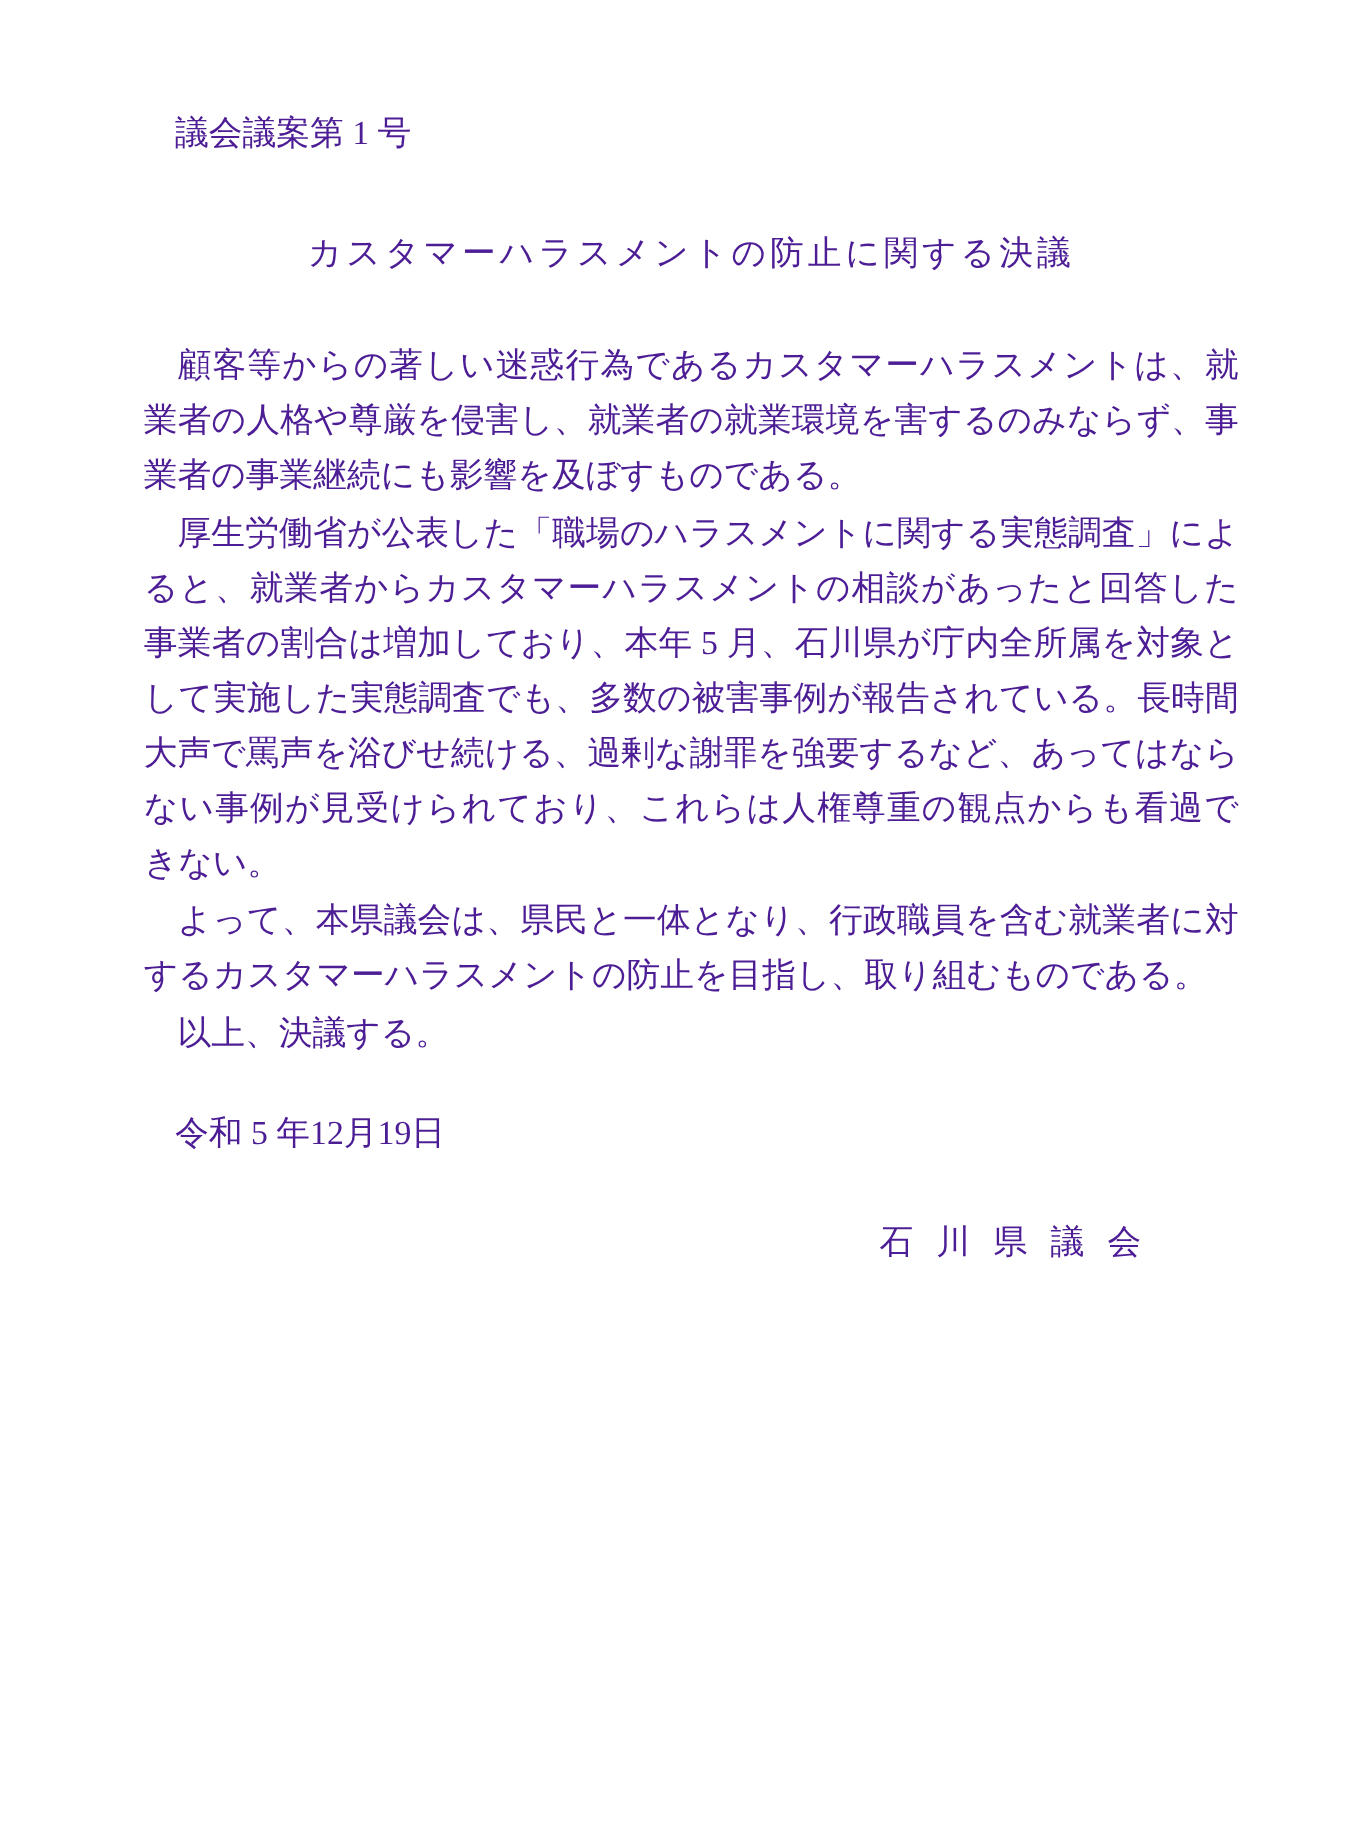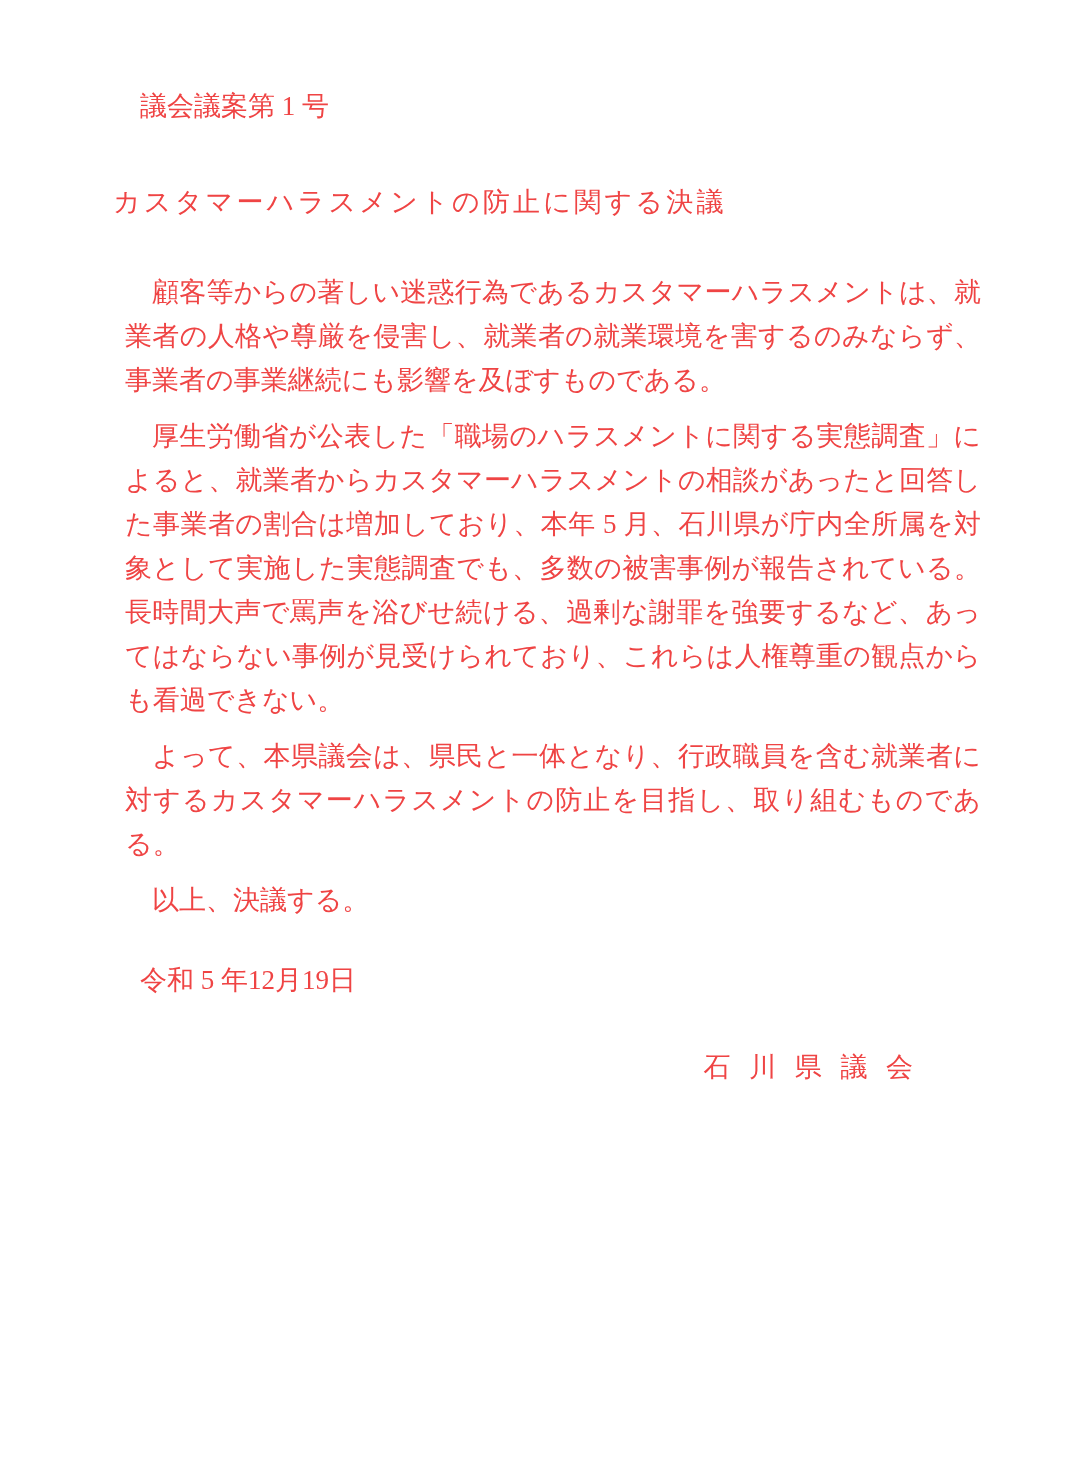--- a/index.html
+++ b/index.html
@@ -5,44 +5,45 @@
   html, body {
     margin: 0;
     padding: 0;
     background: #ffffff;
   }
   .page {
     position: relative;
     width: 1089px;
     height: 1464px;
     background: #ffffff;
-    color: #ef4444;
+    color: #4c1d95;
     font-family: "Liberation Serif", "DejaVu Serif", serif;
     font-size: 27px;
     box-sizing: border-box;
     padding: 84px 96px 0 113px;
     overflow: hidden;
   }
   .doc-number {
     line-height: 44px;
     text-indent: 1em;
     margin: 0;
   }
   .doc-title {
     margin: 52px 0 0 0;
     line-height: 44px;
+    text-align: center;
     letter-spacing: 0.12em;
     font-weight: normal;
     font-size: 27px;
   }
   .body-text {
     margin-top: 46px;
   }
   .para {
-    margin: 12px;
+    margin: 2px;
     line-height: 44px;
     text-indent: 1em;
     text-align: justify;
     text-justify: inter-character;
   }
   .doc-date {
     margin: 36px 0 0 0;
     line-height: 44px;
     text-indent: 1em;
   }

